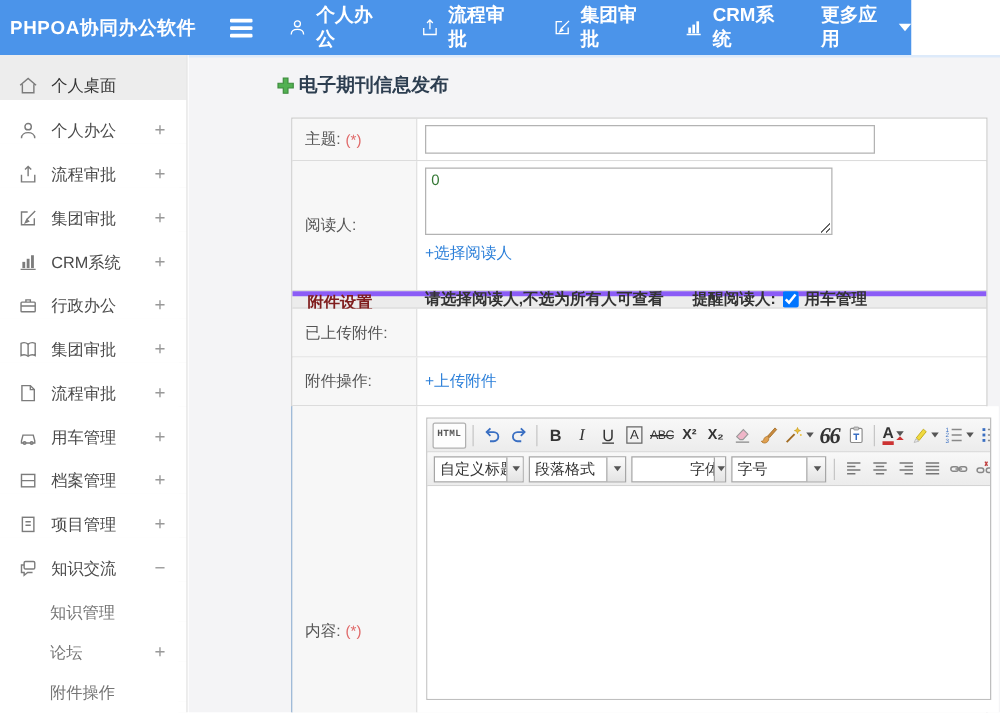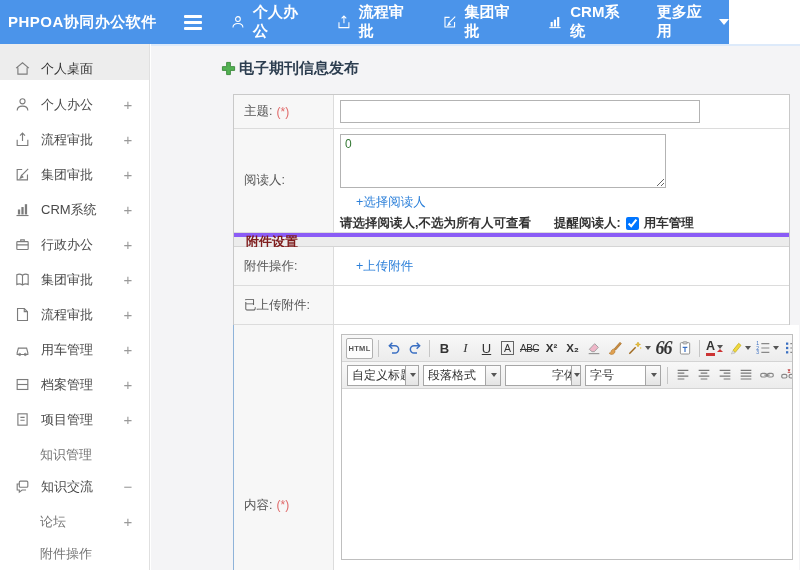--- a/index.html
+++ b/index.html
@@ -38,22 +38,22 @@
   .flabel { width:100px; flex:0 0 auto; background:#f7f7f7; border-right:1px solid #dcdcdc; display:flex; align-items:center; padding-left:10px; color:#555; font-size:12.5px; gap:4px; }
   .fvalue { flex:1 1 auto; background:#fff; padding:5px 6px; }
   .req { color:#e06a6a; font-size:12px; }
   .row-subject { height:34px;justify-content:flex-end; }
   .row-subject .fvalue { display:flex; align-items:center; }
   .subject-input { width:360px; height:23px; border:1px solid #b3b3b3; padding:0 4px; font-size:13px; outline:none; }
   .row-readers { height:104px; }
   .row-readers .flabel { align-items:center; }
   .readers-area { width:326px; height:54px; border:1px solid #b3b3b3; resize:both; font-size:12px; color:#337733; padding:2px 4px; font-family:"Liberation Sans","DejaVu Sans",sans-serif; outline:none; }
   .choose-link { display:block; margin-top:3px; }
-  .lnk { color:#2b7fd9; font-size:12.5px; text-decoration:none; cursor:pointer;margin-left:16px; }
-  .readers-hint-line { display:flex; align-items:center; margin-top:4px; font-size:12.5px; color:#333; font-weight:bold; gap:5px; white-space:nowrap; }
+  .lnk { color:#2b7fd9; font-size:12.5px; text-decoration:none; cursor:pointer; }
+  .readers-hint-line { display:flex; align-items:center; margin-top:20px; font-size:12.5px; color:#333; font-weight:bold; gap:5px; white-space:nowrap; }
   .hint-txt { margin-right:18px; }
   .sms-check { width:13px; height:13px; }
   .section-row { height:14px; background:#ececec; border-top:4px solid #8b5cf6; border-bottom:1px solid #d5d5d5; display:flex; align-items:center; padding-left:12px; font-weight:bold; color:#7f1d1d; font-size:13px; }
   .row-uploaded, .row-attachop { height:39px; }
   .row-attachop .fvalue { display:flex; align-items:center; }
   .row-content { height:360px; border-bottom:none; border-left:1px solid #8fb3d9; margin-left:-1px; }
   .row-content .flabel { align-items:center; }
 
   
   .editor { margin:4px 0 0 1px; width:452px; border:1px solid #bfbfbf; background:#fff; }
@@ -63,21 +63,21 @@
   .tb-svg { width:16px; height:16px; }
   .tb-caret { width:0; height:0; border-left:3.5px solid transparent; border-right:3.5px solid transparent; border-top:4px solid #555; margin-left:2px; }
   .g-bold { font-weight:bold; font-size:13px; }
   .g-italic { font-style:italic; font-family:"Liberation Serif","DejaVu Serif",serif; font-size:13px; }
   .g-underline { text-decoration:underline; font-size:13px; }
   .g-boxed span { border:1px solid #666; padding:0 2px; font-size:10.5px; line-height:12px; }
   .g-strike { text-decoration:line-through; font-size:10px; letter-spacing:-.5px; }
   .g-bold-sm { font-weight:bold; font-size:11.5px; }
   .g-quote { font-family:"Liberation Serif","DejaVu Serif",serif; font-weight:bold; font-style:italic; font-size:18px; letter-spacing:-1px; }
   .g-fontcolor span { font-weight:bold; font-size:12.5px; border-bottom:3px solid #cc3333; line-height:13px; }
-  .tb-html { border:1px solid #b0b0b0; background:#fdfdfd; font-size:7.5px; font-weight:bold; color:#555; min-width:27px; letter-spacing:.3px; }
+  .tb-html { border:1px solid #b0b0b0; background:#fdfdfd; font-size:7.5px; font-weight:bold; color:#555; min-width:27px; letter-spacing:.3px;font-family:Liberation Mono, monospace; }
   .tb-select { display:flex; align-items:center; height:21px; background:#fff; border:1px solid #a6a6a6; margin:0 2px; cursor:pointer; flex:0 0 auto; }
   .tb-select .sel-label { padding:0 4px; font-size:12px; color:#333; flex:1 1 auto; white-space:nowrap; overflow:hidden; }
   .tb-select .sel-caret { width:15px; align-self:stretch; border-left:1px solid #a6a6a6; background:linear-gradient(#fbfbfb,#e4e4e4); display:flex; align-items:center; justify-content:center; }
   .editor-content { height:170px; background:#fff; cursor:text; }
 
   svg.defs { position:absolute; width:0; height:0; }
 </style>
 </head>
 <body>
 
@@ -314,29 +314,29 @@
         <span class="side-label">档案管理</span>
         <span class="expander">+</span>
       </div>
       <div class="side-item">
         <svg class="s-icon">
           <use href="#i-project"></use>
         </svg>
         <span class="side-label">项目管理</span>
         <span class="expander">+</span>
       </div>
+      <div class="side-item">
+        <svg class="s-icon">
+          <use href="#i-chat"></use>
+        </svg>
+        <span class="side-label">知识交流</span>
+        <span class="expander">−</span>
+      </div>
       <div class="side-item sub">
         <span class="side-label">知识管理</span>
-      </div>
-      <div class="side-item">
-        <svg class="s-icon">
-          <use href="#i-chat"></use>
-        </svg>
-        <span class="side-label">知识交流</span>
-        <span class="expander">−</span>
       </div>
       <div class="side-item sub">
         <span class="side-label">论坛</span>
         <span class="expander">+</span>
       </div>
       <div class="side-item sub">
         <span class="side-label">附件操作</span>
       </div>
       <div class="side-item sub">
         <span class="side-label">公共文件柜</span>
@@ -374,34 +374,34 @@
             <span class="hint-txt">请选择阅读人,不选为所有人可查看</span>
             <span>提醒阅读人:</span>
             <input type="checkbox" class="sms-check" checked="" style="">
             <span>用车管理</span>
           </div>
         </div>
       </div>
 
       <div class="section-row">附件设置</div>
 
+      <div class="frow row-uploaded">
+        <div class="flabel">
+          <span>已上传附件:</span>
+        </div>
+        <div class="fvalue"></div>
+      </div>
+
       <div class="frow row-attachop">
         <div class="flabel">
           <span>附件操作:</span>
         </div>
         <div class="fvalue">
           <a class="lnk">+上传附件</a>
         </div>
-      </div>
-
-      <div class="frow row-uploaded">
-        <div class="flabel">
-          <span>已上传附件:</span>
-        </div>
-        <div class="fvalue"></div>
       </div>
 
       <div class="frow row-content">
         <div class="flabel">
           <span>内容:</span>
           <span class="req">(*)</span>
         </div>
         <div class="fvalue">
           <div class="editor">
             <div class="tb-row" id="tb-row1">

